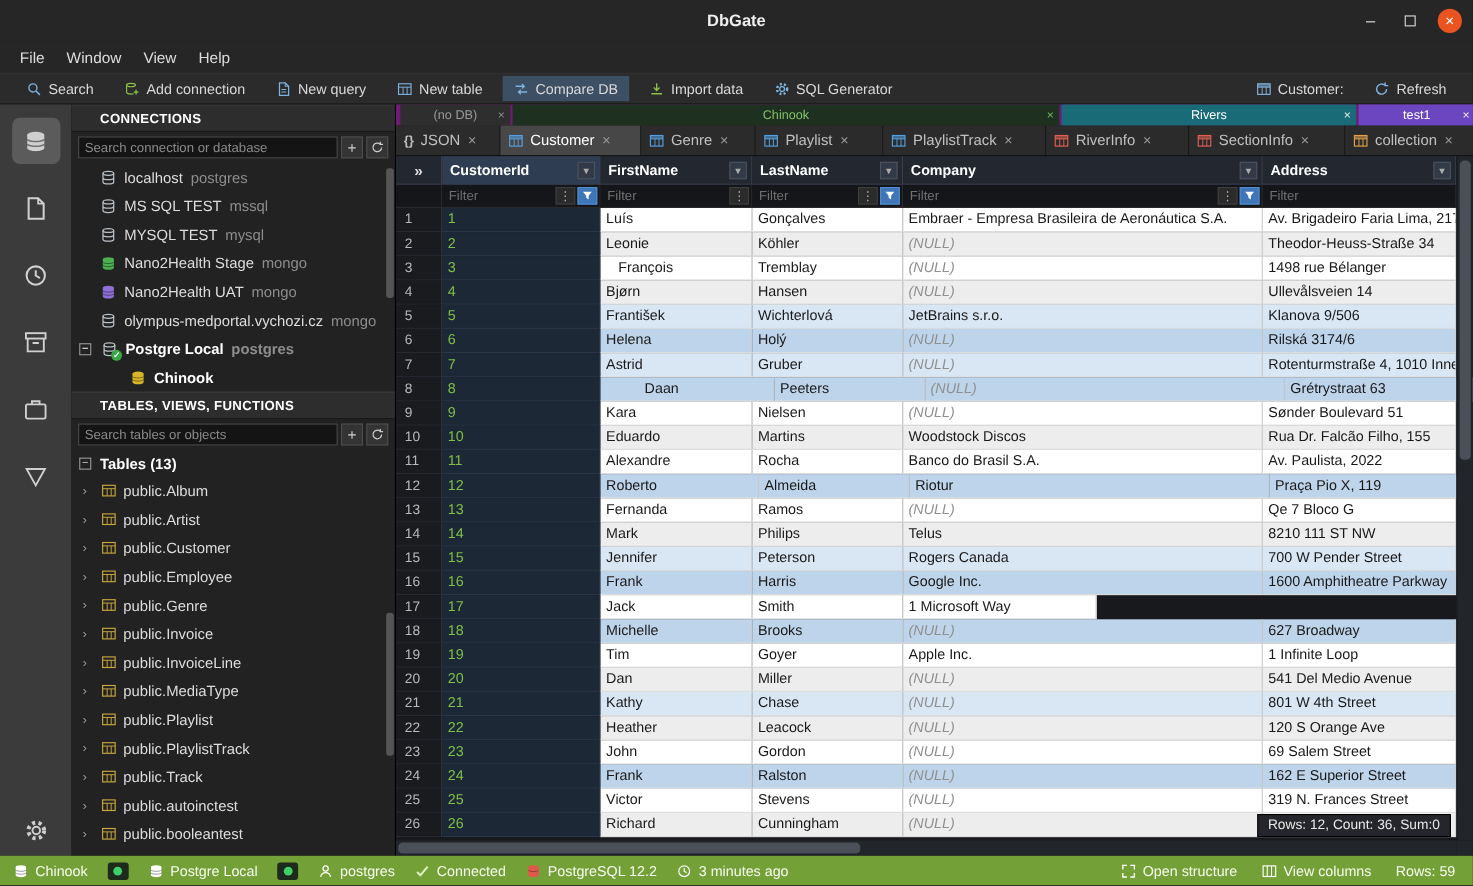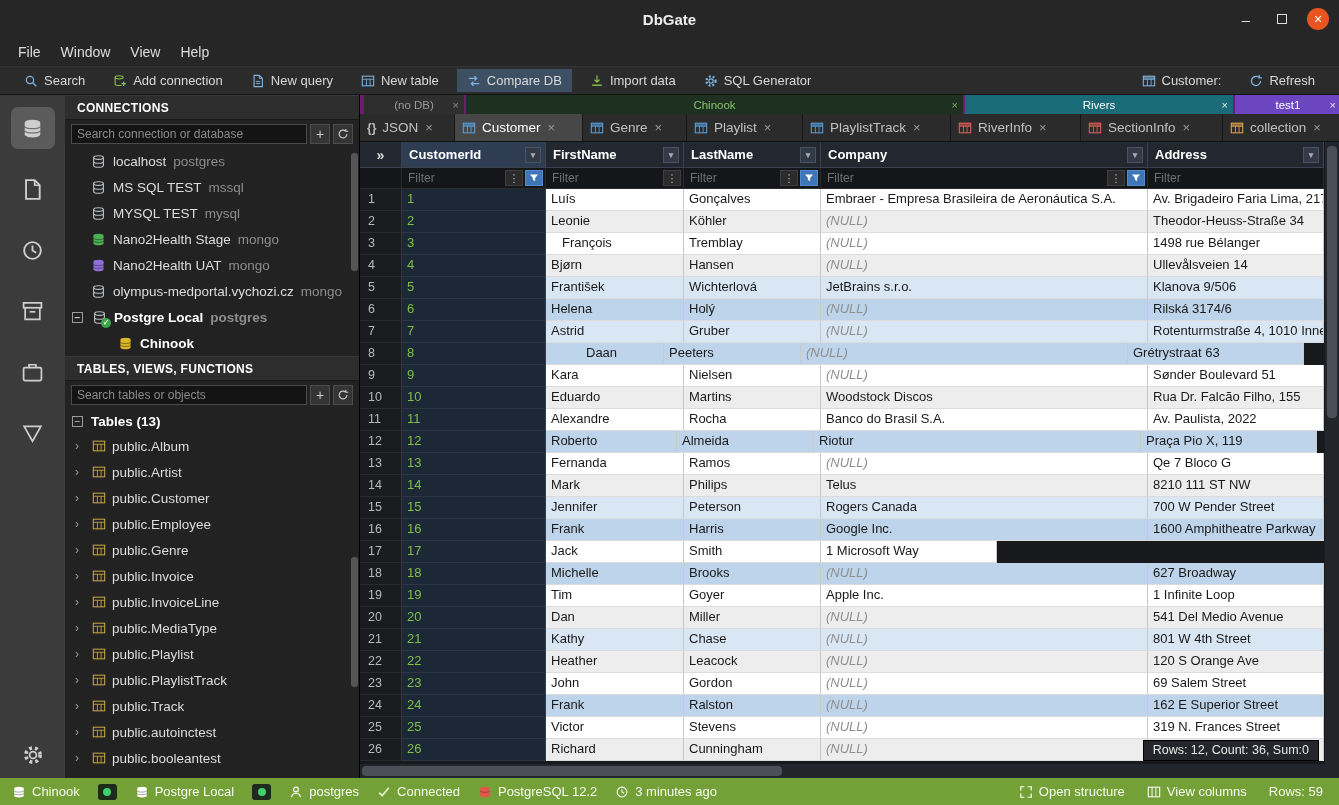--- a/index.html
+++ b/index.html
@@ -35,21 +35,21 @@
   .iconbar { position:absolute; left:0; top:95px; width:65px; bottom:27px; background:#3b3b3b;
     display:flex; flex-direction:column; align-items:center; padding-top:12px; gap:19px; }
   .ib-item { width:44px; height:42px; display:flex; align-items:center; justify-content:center; border-radius:7px; }
   .ib-item.active { background:#5b5b5b; }
   .ib-gear { position:absolute; bottom:12px; left:0; width:65px; display:flex; justify-content:center; }
 
   
   .sidebar { position:absolute; left:65px; top:95px; width:295px; bottom:27px; background:#222;
     border-right:1px solid #000; overflow:hidden; }
   .section-header { height:25px; background:#2d2d2d; color:#fff; font-size:12px; font-weight:bold;
-    display:flex; align-items:center; padding-left:12px; letter-spacing:.3px; border-top:1px solid #3a3a3a; border-bottom:1px solid #191919;}
+    display:flex; align-items:center; padding-left:26px; letter-spacing:.3px; border-top:1px solid #3a3a3a; border-bottom:1px solid #191919;}
   .search-row { display:flex; align-items:center; gap:3px; padding:4px 6px; height:28px; }
   .search-input { flex:1; height:20px; background:#141414; border:1px solid #4a4a4a; color:#bbb;
     font-size:12px; padding-left:5px; font-family:"Liberation Sans",sans-serif; outline:none; }
   .search-input::placeholder { color:#8a8a8a; }
   .sq-btn { width:20px; height:20px; background:#343434; border:1px solid #4d4d4d; color:#ccc;
     display:flex; align-items:center; justify-content:center; font-size:14px; }
   .conn-item { height:26px; display:flex; align-items:center; gap:7px; padding-left:26px; color:#ddd; font-size:13.5px; white-space:nowrap; overflow:hidden;}
   .conn-item .engine { color:#8d8d8d; }
   .conn-item.bold { font-weight:bold; color:#fff; }
   .conn-item.expander-row { padding-left:7px; }
@@ -780,21 +780,21 @@
           <div class="rownum">7</div>
           <div class="cell pk" style="width: 144px;">7</div>
           <div class="cell" style="width: 138px;">Astrid</div>
           <div class="cell" style="width: 137px;">Gruber</div>
           <div class="cell" style="width: 327px;"><span class="null">(NULL)</span></div>
           <div class="cell" style="width: 176px;">Rotenturmstraße 4, 1010 Innere Stadt</div>
         </div>
         <div class="row even hl">
           <div class="rownum">8</div>
           <div class="cell pk" style="width: 144px;">8</div>
-          <div class="cell" style="width: 118px; padding-left: 40px;">Daan</div>
+          <div class="cell" style="width: 158px; padding-left: 40px;">Daan</div>
           <div class="cell" style="width: 137px;">Peeters</div>
           <div class="cell" style="width: 327px;"><span class="null">(NULL)</span></div>
           <div class="cell" style="width: 176px;">Grétrystraat 63</div>
         </div>
         <div class="row">
           <div class="rownum">9</div>
           <div class="cell pk" style="width: 144px;">9</div>
           <div class="cell" style="width: 138px;">Kara</div>
           <div class="cell" style="width: 137px;">Nielsen</div>
           <div class="cell" style="width: 327px;"><span class="null">(NULL)</span></div>
@@ -812,21 +812,21 @@
           <div class="rownum">11</div>
           <div class="cell pk" style="width: 144px;">11</div>
           <div class="cell" style="width: 138px;">Alexandre</div>
           <div class="cell" style="width: 137px;">Rocha</div>
           <div class="cell" style="width: 327px;">Banco do Brasil S.A.</div>
           <div class="cell" style="width: 176px;">Av. Paulista, 2022</div>
         </div>
         <div class="row even hl">
           <div class="rownum">12</div>
           <div class="cell pk" style="width: 144px;">12</div>
-          <div class="cell" style="width: 131px;">Roberto</div>
+          <div class="cell" style="width: 144px;">Roberto</div>
           <div class="cell" style="width: 137px;">Almeida</div>
           <div class="cell" style="width: 327px;">Riotur</div>
           <div class="cell" style="width: 176px;">Praça Pio X, 119</div>
         </div>
         <div class="row">
           <div class="rownum">13</div>
           <div class="cell pk" style="width: 144px;">13</div>
           <div class="cell" style="width: 138px;">Fernanda</div>
           <div class="cell" style="width: 137px;">Ramos</div>
           <div class="cell" style="width: 327px;"><span class="null">(NULL)</span></div>

